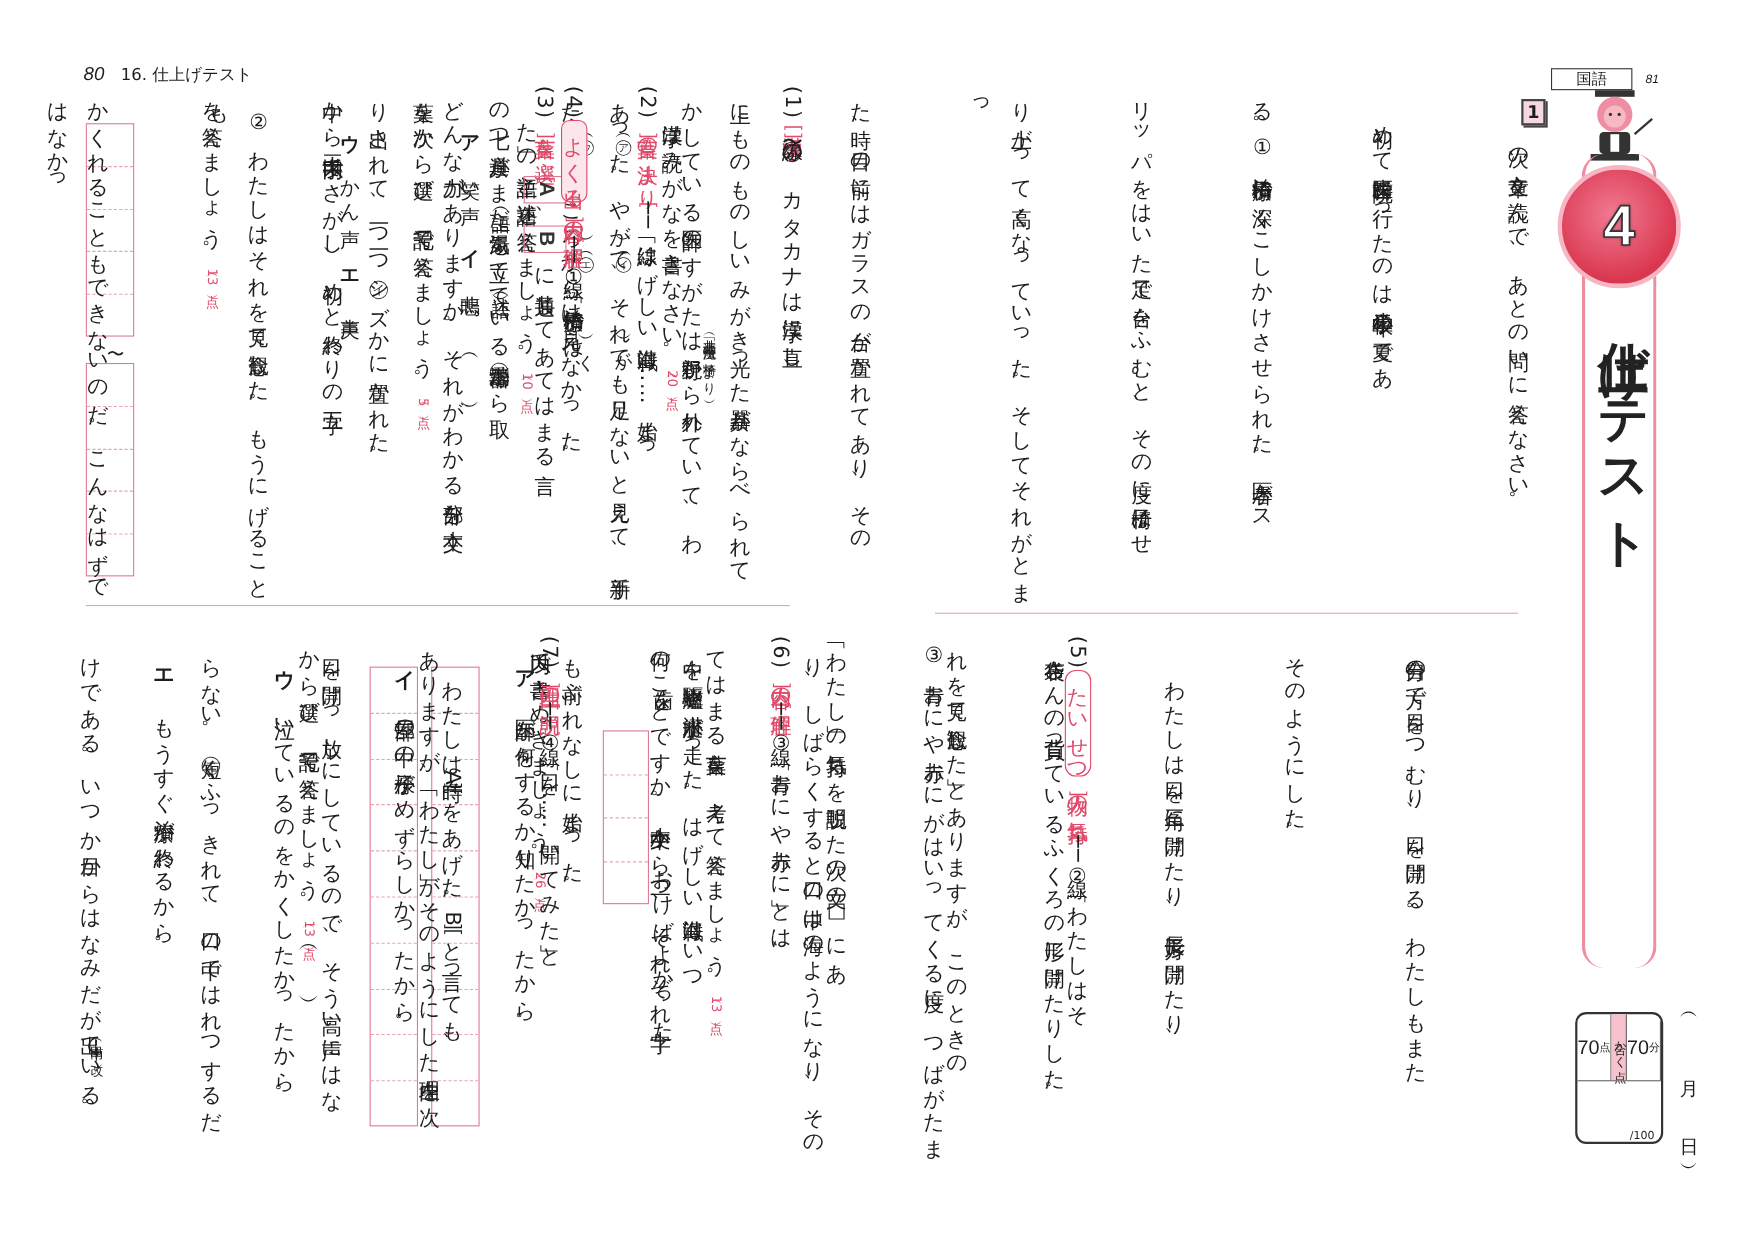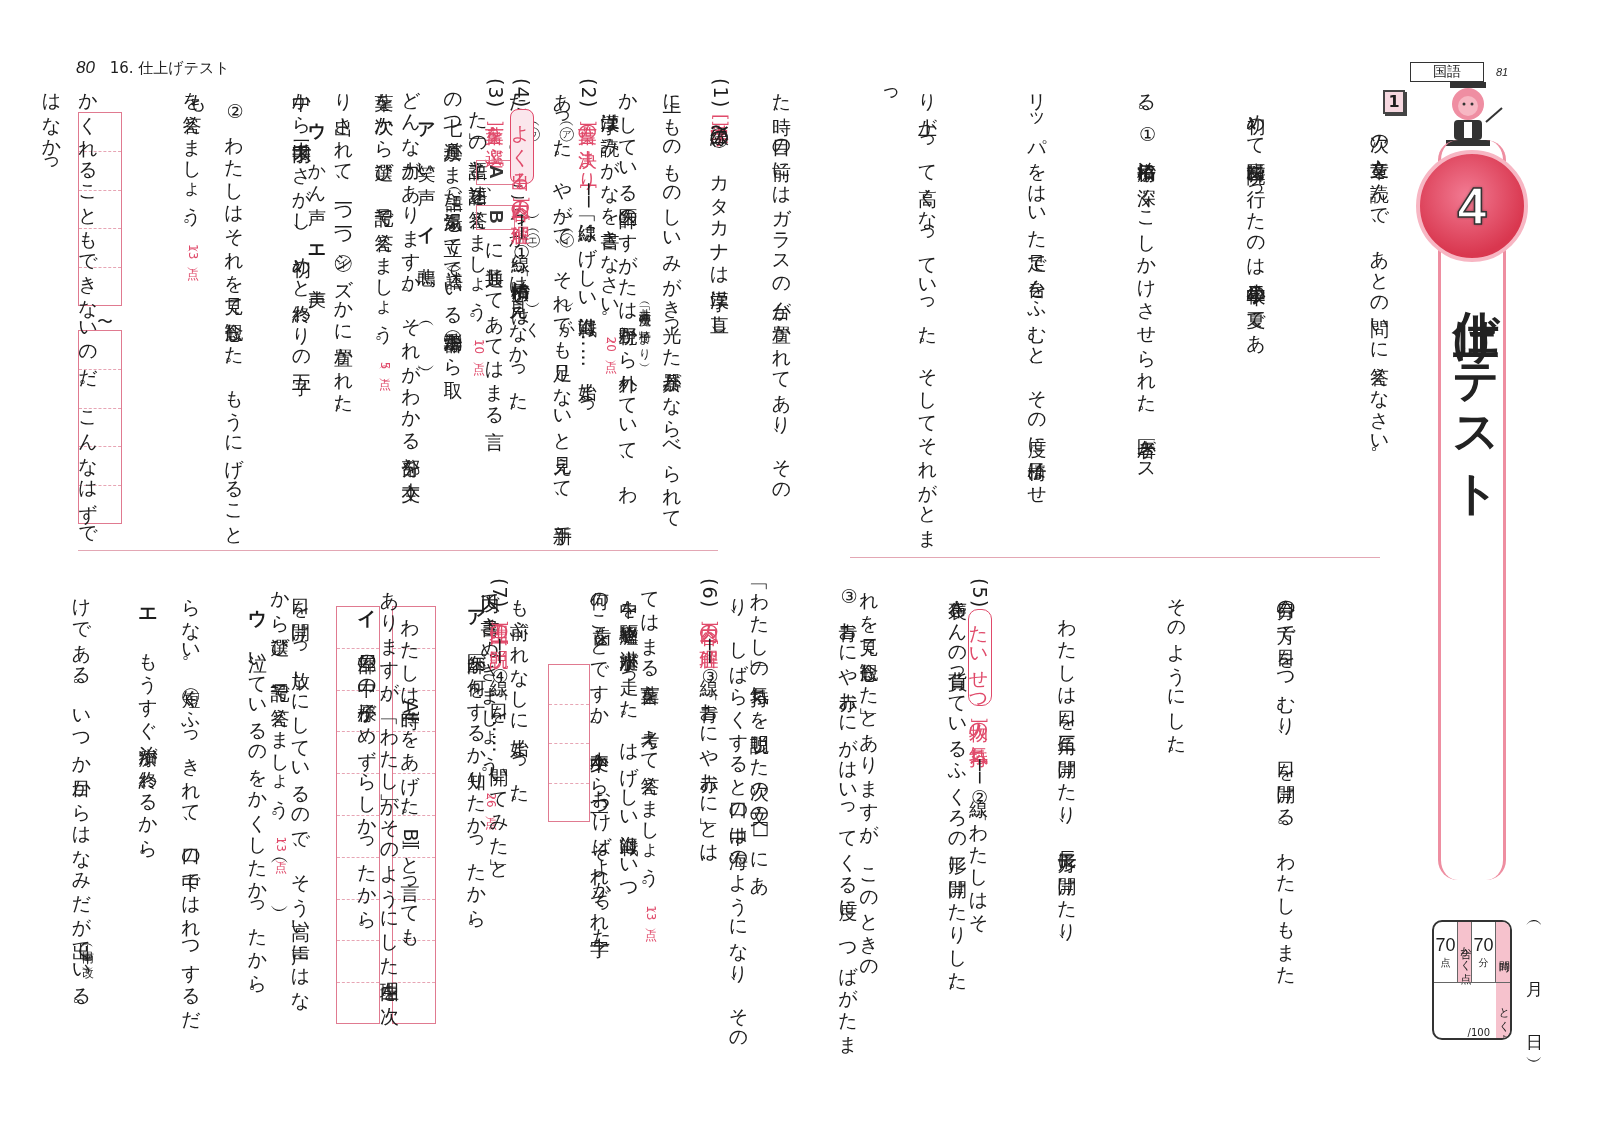--- a/index.html
+++ b/index.html
@@ -37,21 +37,21 @@
   .q1-badge { position:absolute; left:1383px; top:90px; width:22px; height:24px; border:2px solid #444; background:#f6d8e0; font-weight:bold; text-align:center; line-height:20px; font-size:16px; box-shadow: 2px 2px 0 #444; }
 
   .title-band { position:absolute; left:1438px; top:140px; width:68px; height:740px; border-left:3px solid #ee8ea1; border-right:3px solid #ee8ea1; border-radius: 20px; }
   .title-circle { position:absolute; left:1416px; top:150px; width:112px; height:112px; border-radius:50%; background: radial-gradient(circle at 45% 40%, #f27b93, #d9374f 70%); border:4px solid #f7b6c3; display:flex; align-items:center; justify-content:center; color:#fff; font-size:52px; font-weight:bold; font-family:"Liberation Sans",sans-serif; text-shadow: 0 0 3px #333; -webkit-text-stroke: 1.5px #333; }
   .title-text { position:absolute; left:1446px; top:275px; writing-mode: vertical-rl; font-size: 46px; font-weight:bold; letter-spacing: 2px; color:#222; }
   .mascot { position:absolute; left:1432px; top:78px; width:80px; height:72px; }
 
   .score-box { position:absolute; left:1432px; top:920px; width:80px; height:120px; border:2px solid #333; border-radius:10px; overflow:hidden; display:grid; grid-template-columns: 1fr 14px 1fr 14px; grid-template-rows: 60px 60px; font-size: 11px; }
   .score-box .cell { border-right:1px solid #666; display:flex; align-items:center; justify-content:center; writing-mode: vertical-rl; }
   .score-box .pink { background:#f6c2cd; }
-  .score-box .num { font-size:18px; writing-mode: horizontal-tb; flex-direction:column; font-family:"Liberation Sans",sans-serif; }
+  .score-box .num { font-size:18px; writing-mode: horizontal-tb; flex-direction:row; font-family:"Liberation Sans",sans-serif; }
   .score-box .num small { font-size:10px; }
   .score-box .bottom { grid-column: 1 / 4; border-top:1px solid #666; position:relative; }
   .score-box .bottom span { position:absolute; right:6px; bottom:4px; font-size:10px; }
   .score-box .tokuten { grid-column: 4; border-top:1px solid #666; background:#f6c2cd; writing-mode: vertical-rl; display:flex; align-items:center; justify-content:center; font-size:11px; }
   .date-field { position:absolute; left:1524px; top:915px; writing-mode: vertical-rl; font-size:17px; letter-spacing: 24px; }
   .ans-box { position:absolute; border:1.5px solid #e07a90; }
   .ans-box .cell { border-bottom: 1px dashed #e7a5b4; }
   .ans-box .cell:last-child { border-bottom: none; }
 </style>
 </head>

